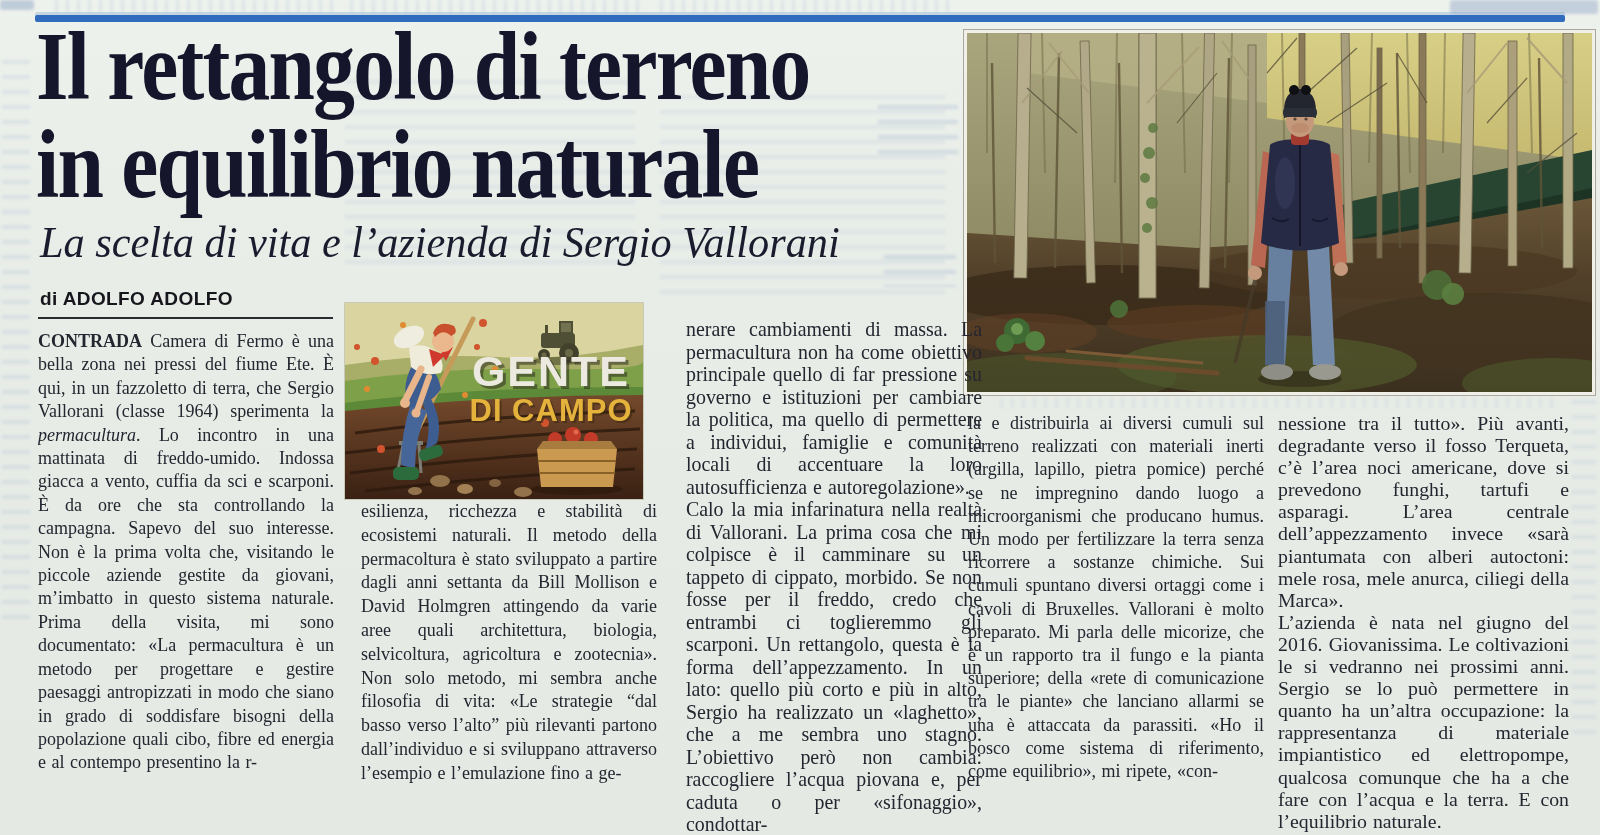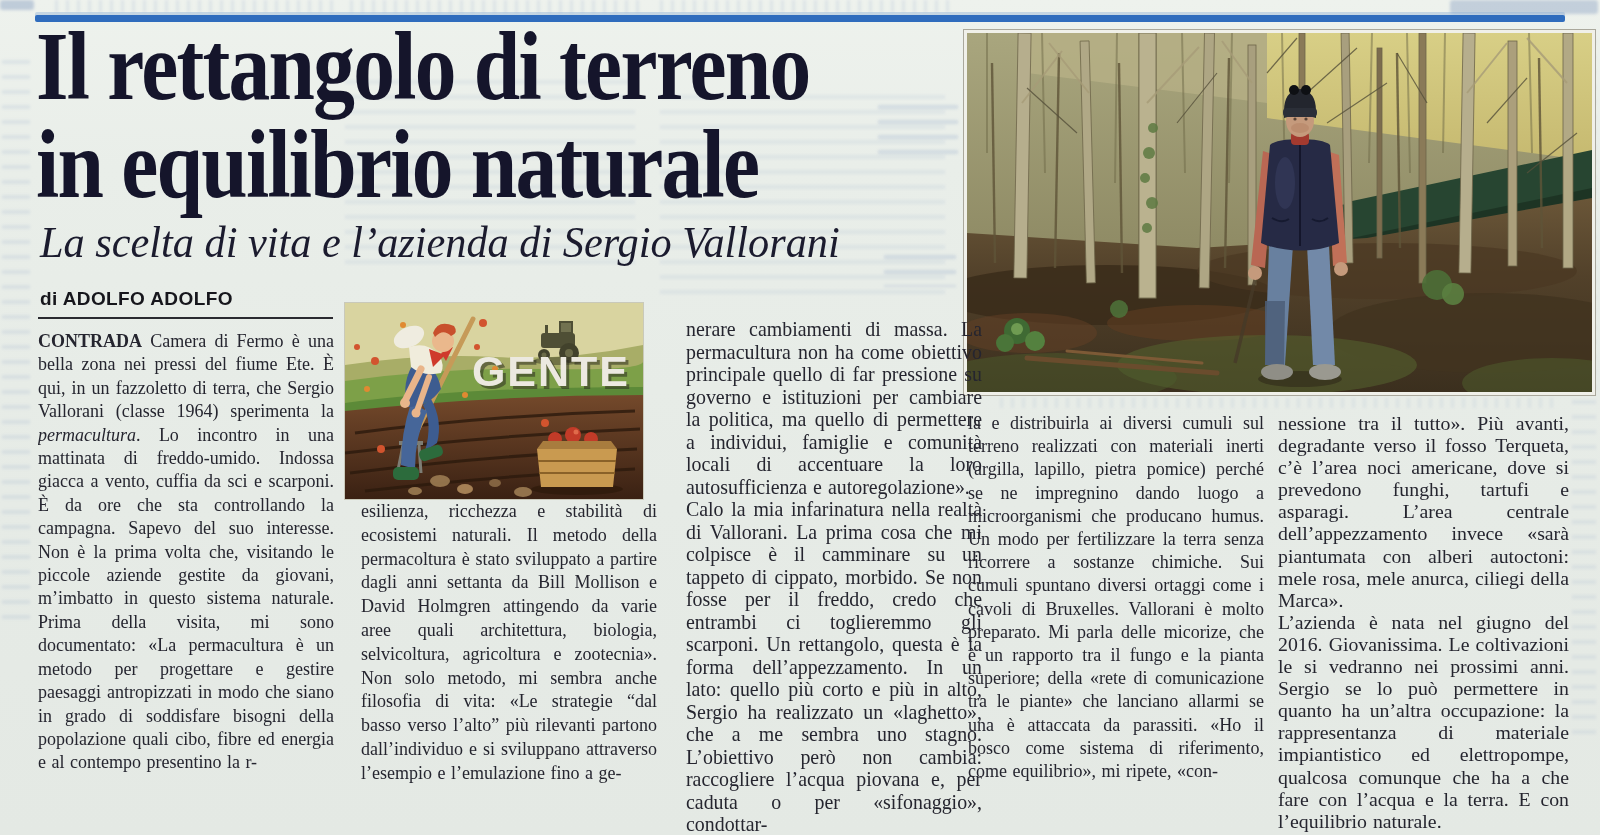--- a/index.html
+++ b/index.html
@@ -295,20 +295,21 @@
           <circle cx="228" cy="132" r="8" fill="#c23b28"></circle>
         <circle cx="246" cy="136" r="7" fill="#c23b28"></circle>
           <circle cx="231" cy="129" r="2.5" fill="#e06a4a"></circle>
         <polygon points="192,146 272,146 266,138 198,138" fill="#a87c3e"></polygon>
         <polygon points="192,146 272,146 268,184 196,184" fill="#c99a50"></polygon>
         <line x1="193" y1="158" x2="271" y2="158" stroke="#8a6228" stroke-width="2"></line>
         <line x1="194" y1="170" x2="270" y2="170" stroke="#8a6228" stroke-width="2"></line>
       </g>
     </svg>
     <div class="badge-title">GENTE</div>
+    <div class="badge-sub">DI CAMPO</div>
   </div>
 
   <div class="col col-1"><span style="font-weight: bold;">CONTRADA</span><span> Camera di Fermo è una bella zona nei pressi del fiume Ete. È qui, in un fazzoletto di terra, che Sergio Vallorani (classe 1964) sperimenta la </span><span style="font-style: italic;">permacultura</span><span>. Lo incontro in una mattinata di freddo-umido. Indossa giacca a vento, cuffia da sci e scarponi. È da ore che sta controllando la campagna. Sapevo del suo interesse. Non è la prima volta che, visitando le piccole aziende gestite da giovani, m’imbatto in questo sistema naturale. Prima della visita, mi sono documentato: «La permacultura è un metodo per progettare e gestire paesaggi antropizzati in modo che siano in grado di soddisfare bisogni della popolazione quali cibo, fibre ed energia e al contempo presentino la r-</span></div>
   <div class="col col-2"><span>esilienza, ricchezza e stabilità di ecosistemi naturali. Il metodo della permacoltura è stato sviluppato a partire dagli anni settanta da Bill Mollison e David Holmgren attingendo da varie aree quali architettura, biologia, selvicoltura, agricoltura e zootecnia». Non solo metodo, mi sembra anche filosofia di vita: «Le strategie “dal basso verso l’alto” più rilevanti partono dall’individuo e si sviluppano attraverso l’esempio e l’emulazione fino a ge-</span></div>
   <div class="col col-3"><span>nerare cambiamenti di massa. La permacultura non ha come obiettivo principale quello di far pressione su governo e istituzioni per cambiare la politica, ma quello di permettere a individui, famiglie e comunità locali di accentuare la loro autosufficienza e autoregolazione».</span><br><span>Calo la mia infarinatura nella realtà di Vallorani. La prima cosa che mi colpisce è il camminare su un tappeto di cippato, morbido. Se non fosse per il freddo, credo che entrambi ci toglieremmo gli scarponi. Un rettangolo, questa è la forma dell’appezzamento. In un lato: quello più corto e più in alto, Sergio ha realizzato un «laghetto», che a me sembra uno stagno. L’obiettivo però non cambia: raccogliere l’acqua piovana e, per caduta o per «sifonaggio», condottar-</span></div>
   <div class="col col-4"><span>la e distribuirla ai diversi cumuli sul terreno realizzati con materiali inerti (argilla, lapillo, pietra pomice) perché se ne impregnino dando luogo a microorganismi che producano humus. Un modo per fertilizzare la terra senza ricorrere a sostanze chimiche. Sui cumuli spuntano diversi ortaggi come i cavoli di Bruxelles. Vallorani è molto preparato. Mi parla delle micorize, che è un rapporto tra il fungo e la pianta superiore; della «rete di comunicazione tra le piante» che lanciano allarmi se una è attaccata da parassiti. «Ho il bosco come sistema di riferimento, come equilibrio», mi ripete, «con-</span></div>
   <div class="col col-5"><span>nessione tra il tutto». Più avanti, degradante verso il fosso Terqueta, c’è l’area noci americane, dove si prevedono funghi, tartufi e asparagi. L’area centrale dell’appezzamento invece «sarà piantumata con alberi autoctoni: mele rosa, mele anurca, ciliegi della Marca».</span><br><span>L’azienda è nata nel giugno del 2016. Giovanissima. Le coltivazioni le si vedranno nei prossimi anni. Sergio se lo può permettere in quanto ha un’altra occupazione: la rappresentanza di materiale impiantistico ed elettropompe, qualcosa comunque che ha a che fare con l’acqua e la terra. E con l’equilibrio naturale.</span></div>
 
 </div>
 

